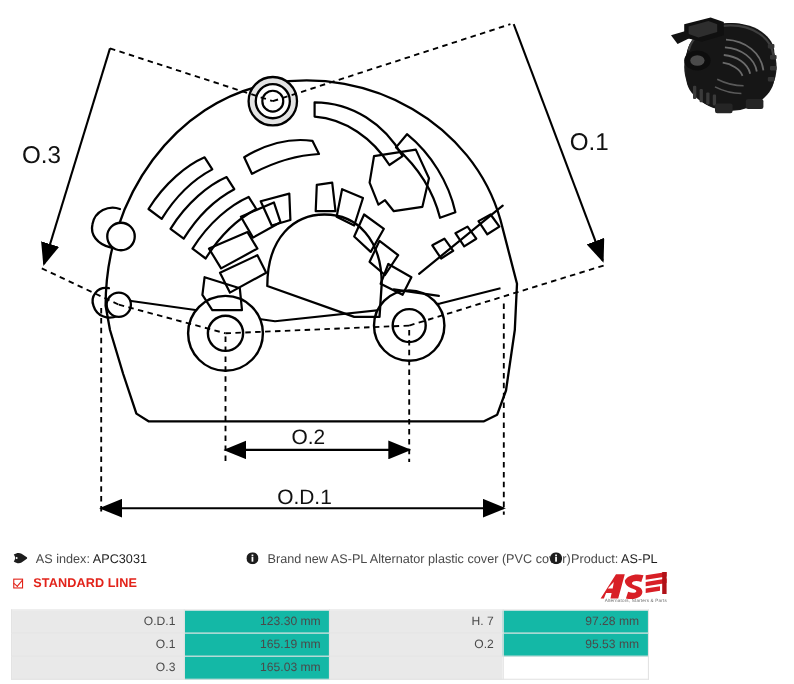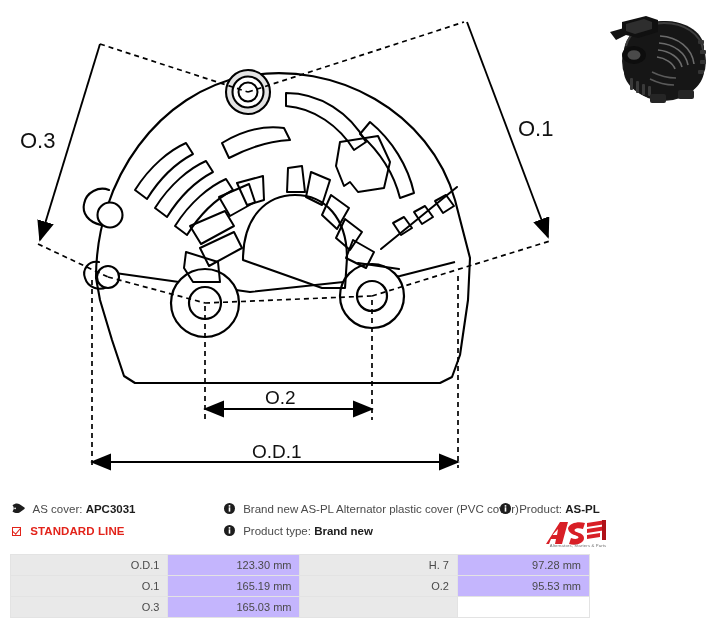--- a/index.html
+++ b/index.html
@@ -50,21 +50,21 @@
     font-size: 11.5px;
     line-height: 14px;
     color: #4a4a4a;
     white-space: nowrap;
   }
   .info-cell .ico {
     display: inline-block;
     vertical-align: -1px;
     margin-right: 5px;
   }
-  .info-cell b { color: #1d1d1d; font-weight: bold; }
+  .info-cell b { color: #1d1d1d; font-weight: normal; }
 
   .row1 { top: 8px; }
   .row2 { top: 30px; }
   .col1 { left: 12px; }
   .col2 { left: 224px; }
   .col3 { left: 500px; }
 
   .std-line {
     color: #e2231a;
     font-weight: bold;
@@ -129,21 +129,21 @@
     text-align: right;
     color: #555;
     box-sizing: border-box;
   }
   #spec-table td.lbl {
     background: #e9e9e9;
     color: #4a4a4a;
     width: 155px;
   }
   #spec-table td.val {
-    background: #c4b5fd;
+    background: #14b8a6;
     color: #4a4a4a;
     width: 130px;
   }
   #spec-table td.empty {
     background: #e9e9e9;
   }
   #spec-table td.empty-val {
     background: #ffffff;
   }
 </style>
@@ -350,51 +350,40 @@
 <div id="info-bar">
 
   <div class="info-cell row1 col1">
     <span class="ico">
       <svg width="13" height="11" viewBox="0 0 13 11">
         <path d="M0.5,2.2 C3,0.4 5.5,0.2 7.6,1.3 L12.4,4.6 C12.9,5 12.9,5.6 12.4,6
                  L7.6,9.4 C5.5,10.5 3,10.2 0.5,8.4 C2.2,6.4 2.2,4.2 0.5,2.2 Z" fill="#1d1d1d"></path>
         <circle cx="3.1" cy="5.3" r="0.9" fill="#fff"></circle>
       </svg>
     </span>
-    <span>AS cover:</span>
+    <span>AS index:</span>
     <b>APC3031</b>
   </div>
 
   <div class="info-cell row2 col1">
     <span class="chk"></span>
     <span class="std-line">STANDARD LINE</span>
   </div>
 
   <div class="info-cell row1 col2">
     <span class="ico">
       <svg width="11" height="11" viewBox="0 0 11 11">
         <circle cx="5.5" cy="5.5" r="5.5" fill="#1d1d1d"></circle>
         <rect x="4.7" y="4.3" width="1.6" height="4.3" fill="#fff"></rect>
         <rect x="4.7" y="2.1" width="1.6" height="1.6" fill="#fff"></rect>
       </svg>
     </span>
     <span>Brand new AS-PL Alternator plastic cover (PVC cover)</span>
   </div>
 
-  <div class="info-cell row2 col2">
-    <span class="ico">
-      <svg width="11" height="11" viewBox="0 0 11 11">
-        <circle cx="5.5" cy="5.5" r="5.5" fill="#1d1d1d"></circle>
-        <rect x="4.7" y="4.3" width="1.6" height="4.3" fill="#fff"></rect>
-        <rect x="4.7" y="2.1" width="1.6" height="1.6" fill="#fff"></rect>
-      </svg>
-    </span>
-    <span>Product type:</span>
-    <b>Brand new</b>
-  </div>
 
   <div class="info-cell row1 col3">
     <span class="ico">
       <svg width="11" height="11" viewBox="0 0 11 11">
         <circle cx="5.5" cy="5.5" r="5.5" fill="#1d1d1d"></circle>
         <rect x="4.7" y="4.3" width="1.6" height="4.3" fill="#fff"></rect>
         <rect x="4.7" y="2.1" width="1.6" height="1.6" fill="#fff"></rect>
       </svg>
     </span>
     <span>Product:</span>

